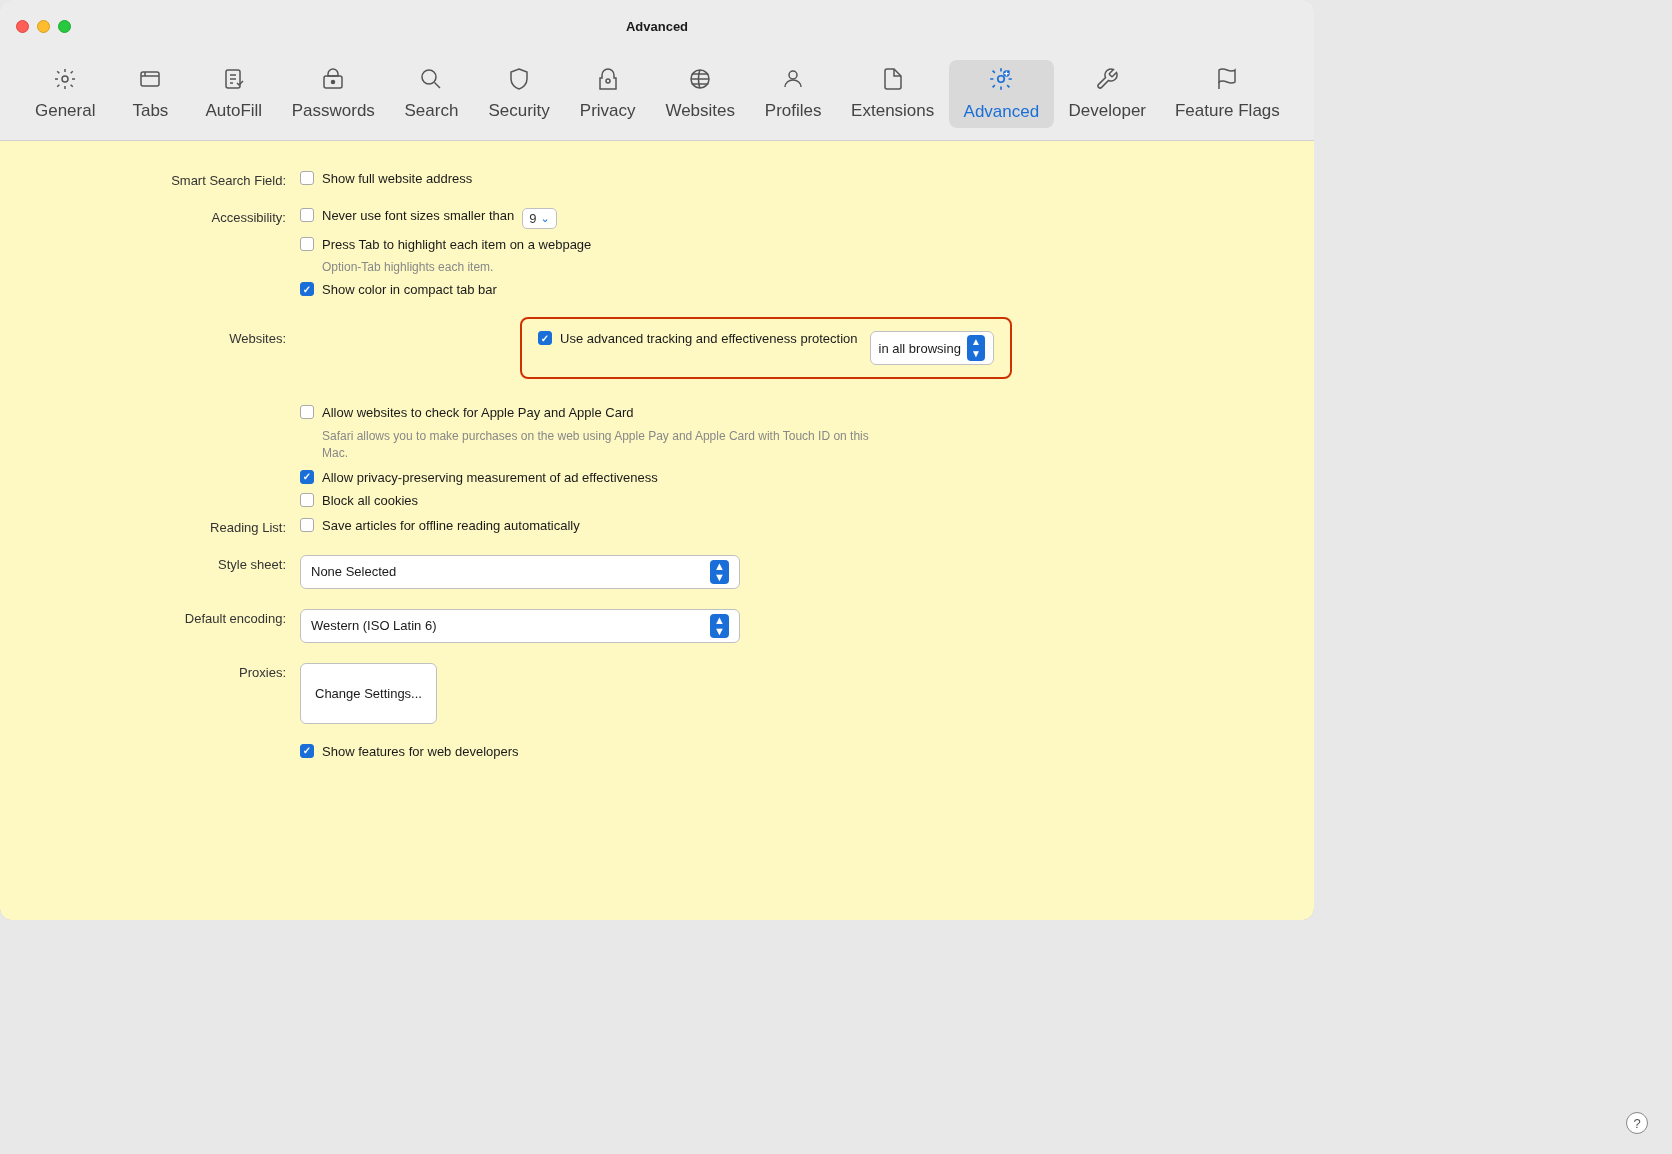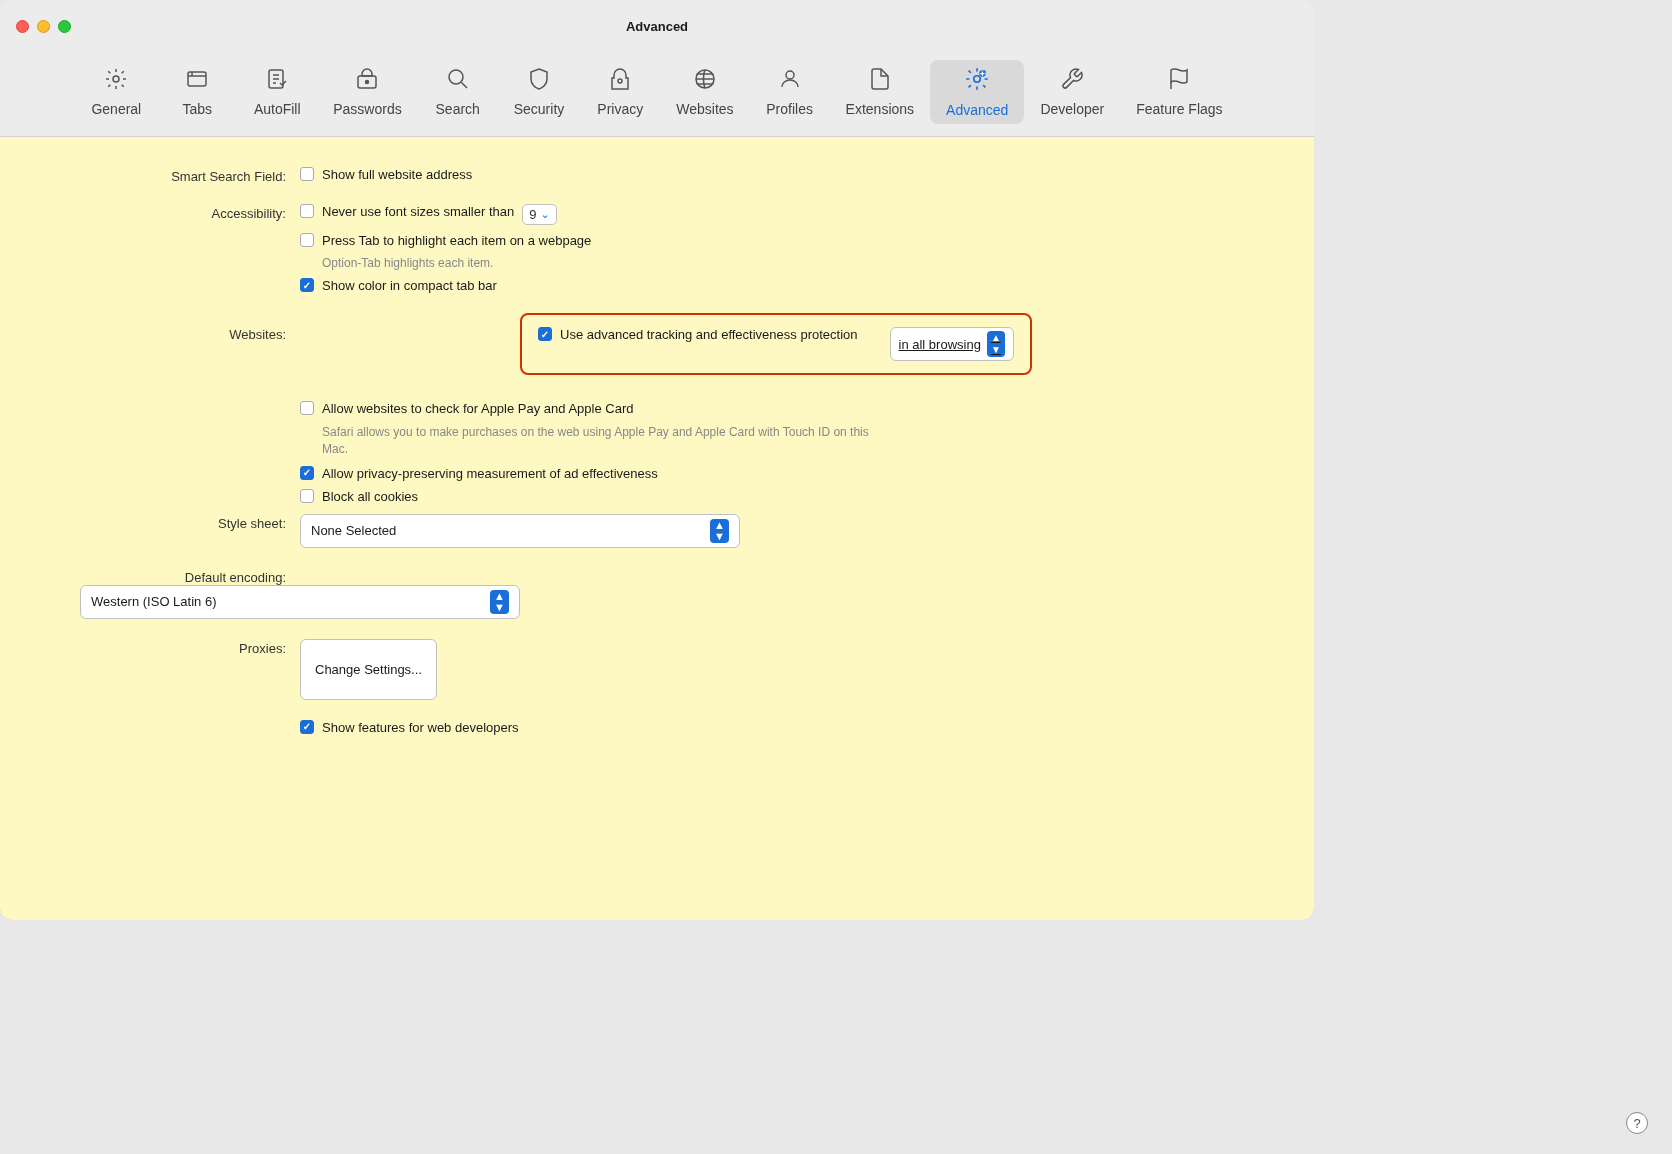--- a/index.html
+++ b/index.html
@@ -77,21 +77,21 @@
       font-size: 22px;
       color: #555;
     }
     .tab-item.active .tab-icon {
       color: #1a6ed8;
     }
     .tab-item.active .tab-label {
       color: #1a6ed8;
     }
     .tab-label {
-      font-size: 14px;
+      font-size: 17px;
       color: #444;
       white-space: nowrap;
     }
     .content {
       flex: 1;
       background: #fef9c3;
       padding: 30px 80px;
       overflow-y: auto;
       border-radius: 0 0 12px 12px;
     }
@@ -456,21 +456,21 @@
     </div>
 
     <div class="privacy-section-wrapper">
       <span class="privacy-label-col">Websites:</span>
       <div class="privacy-section">
         <div class="privacy-inner-rows">
 
           <div class="checkbox-row">
             <div class="checkbox checked"></div>
             <span class="checkbox-label">Use advanced tracking and effectiveness protection</span>
-            <div class="inline-browsing-select" style="margin-left:24px;text-decoration:underline;">
+            <div class="inline-browsing-select" style="margin-left:4px;">
               <span>in all browsing</span>
               <div class="blue-stepper-sm">
                 <span>▲</span>
                 <span>▼</span>
               </div>
             </div>
           </div>
         </div>
       </div>
     </div>
@@ -487,35 +487,44 @@
           <div class="checkbox checked"></div>
           <span class="checkbox-label">Allow privacy-preserving measurement of ad effectiveness</span>
         </div>
         <div class="checkbox-row">
           <div class="checkbox"></div>
           <span class="checkbox-label">Block all cookies</span>
         </div>
       </div>
     </div>
 
+    <div class="settings-row">
+      <span class="row-label">Reading List:</span>
+      <div class="row-content">
+        <div class="checkbox-row">
+          <div class="checkbox"></div>
+          <span class="checkbox-label">Save articles for offline reading automatically</span>
+        </div>
+      </div>
+    </div>
 
     <div class="settings-row" style="margin-top:10px;">
       <span class="row-label">Style sheet:</span>
       <div class="row-content">
         <div class="select-dropdown">
           <span>None Selected</span>
           <div class="blue-stepper">
             <span>▲</span>
             <span>▼</span>
           </div>
         </div>
       </div>
     </div>
 
-    <div class="settings-row" style="margin-top:14px;flex-direction:column;">
+    <div class="settings-row" style="margin-top:14px;">
       <span class="row-label">Default encoding:</span>
       <div class="row-content">
         <div class="select-dropdown">
           <span>Western (ISO Latin 6)</span>
           <div class="blue-stepper">
             <span>▲</span>
             <span>▼</span>
           </div>
         </div>
       </div>

